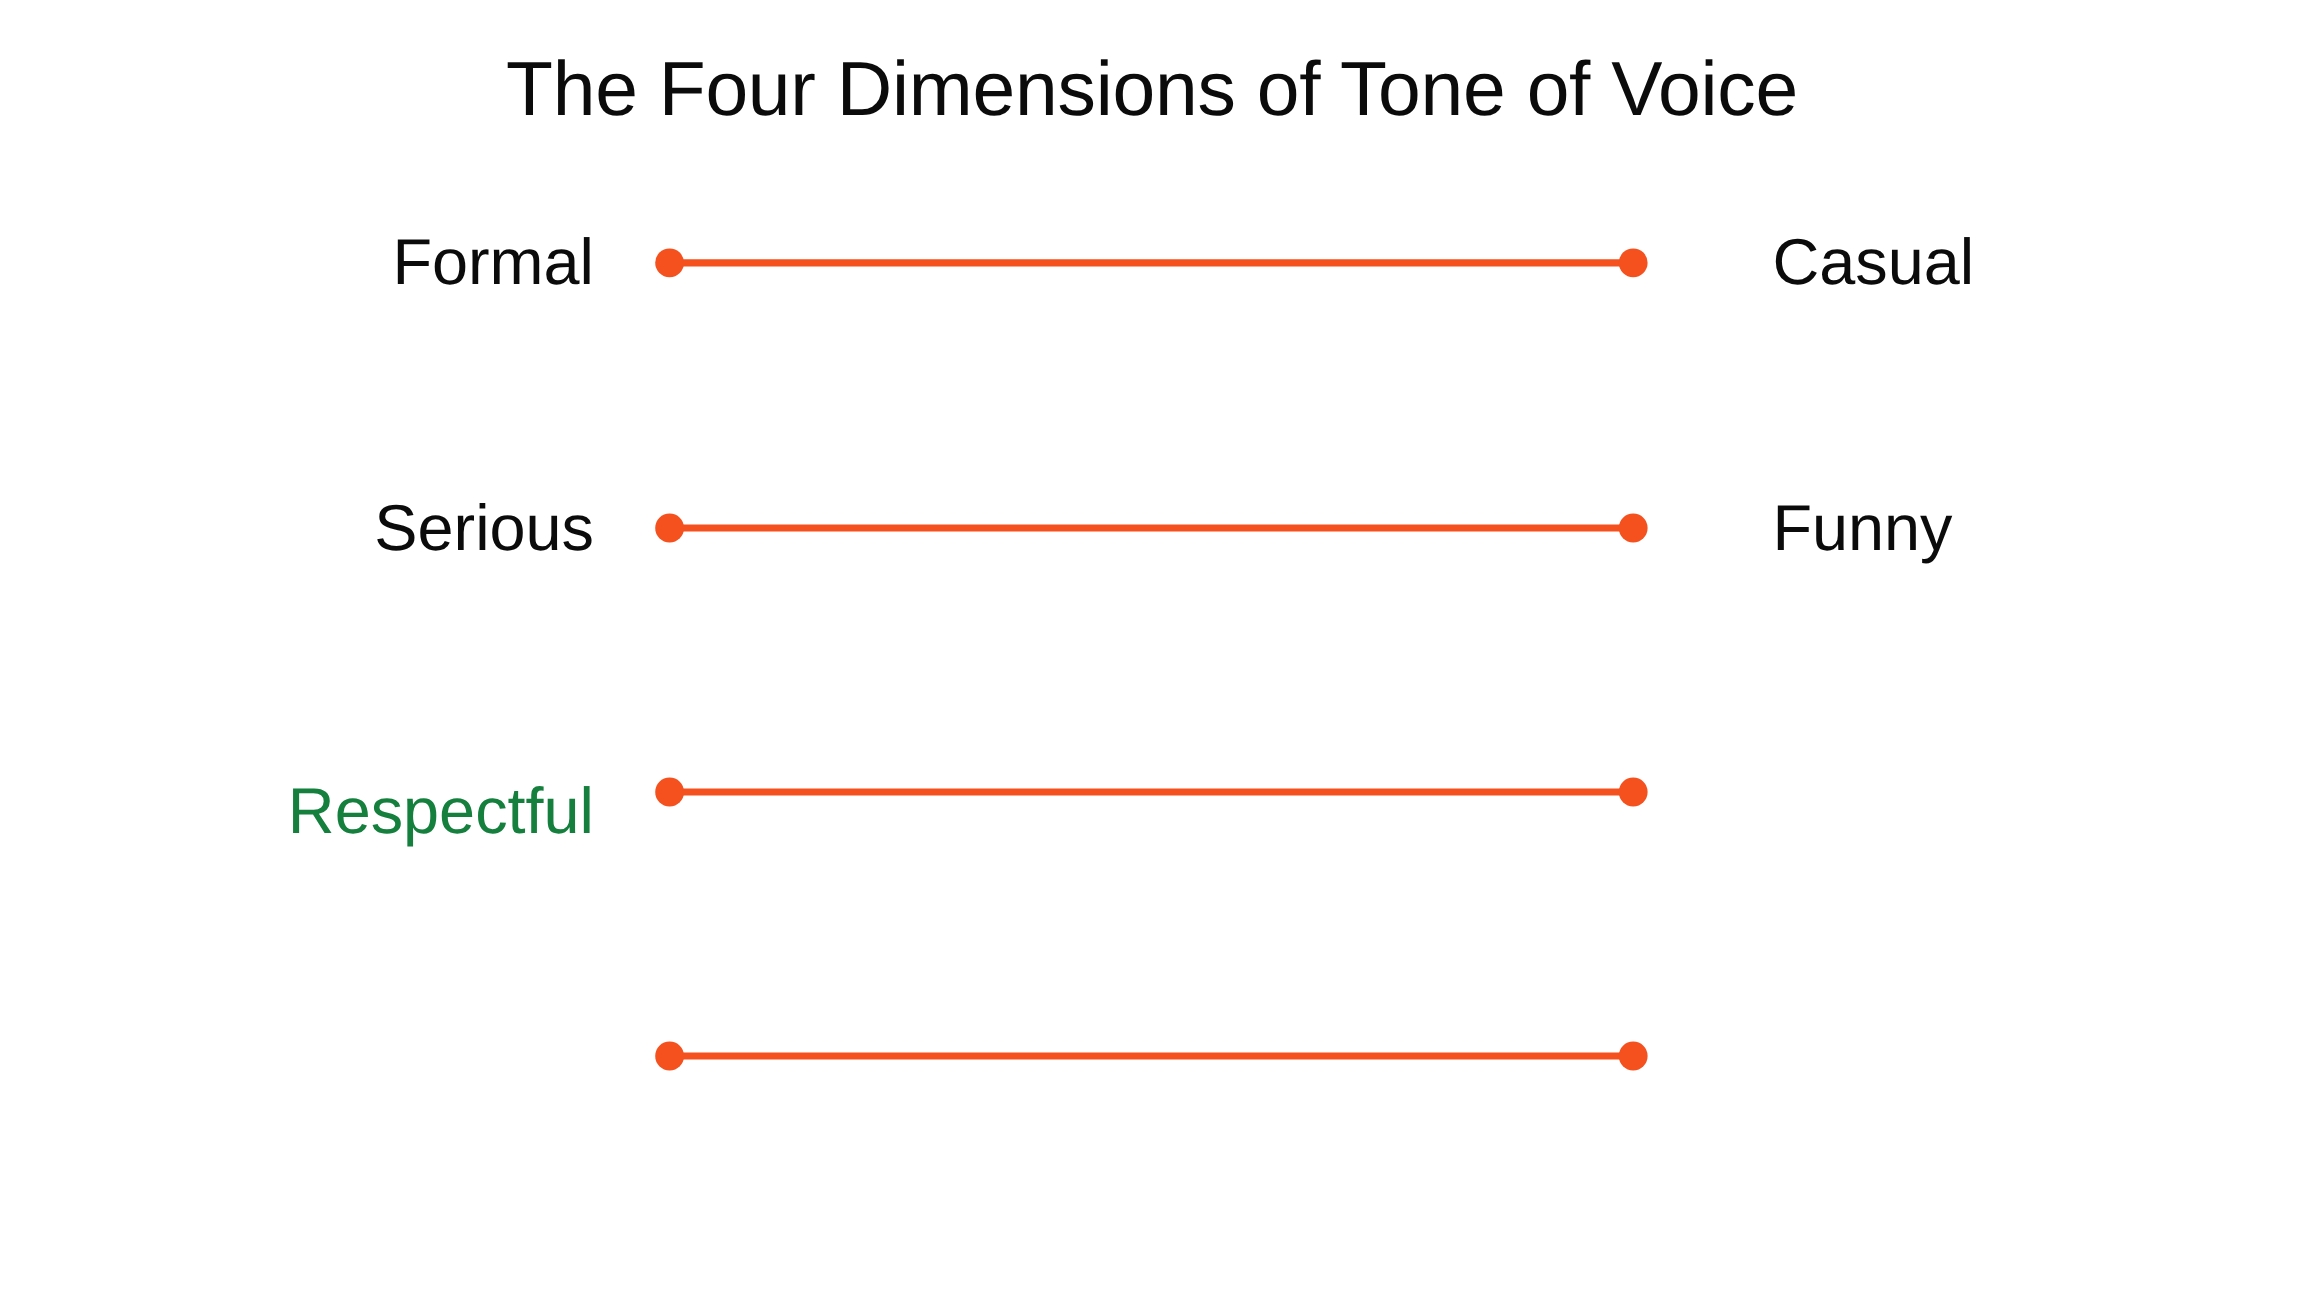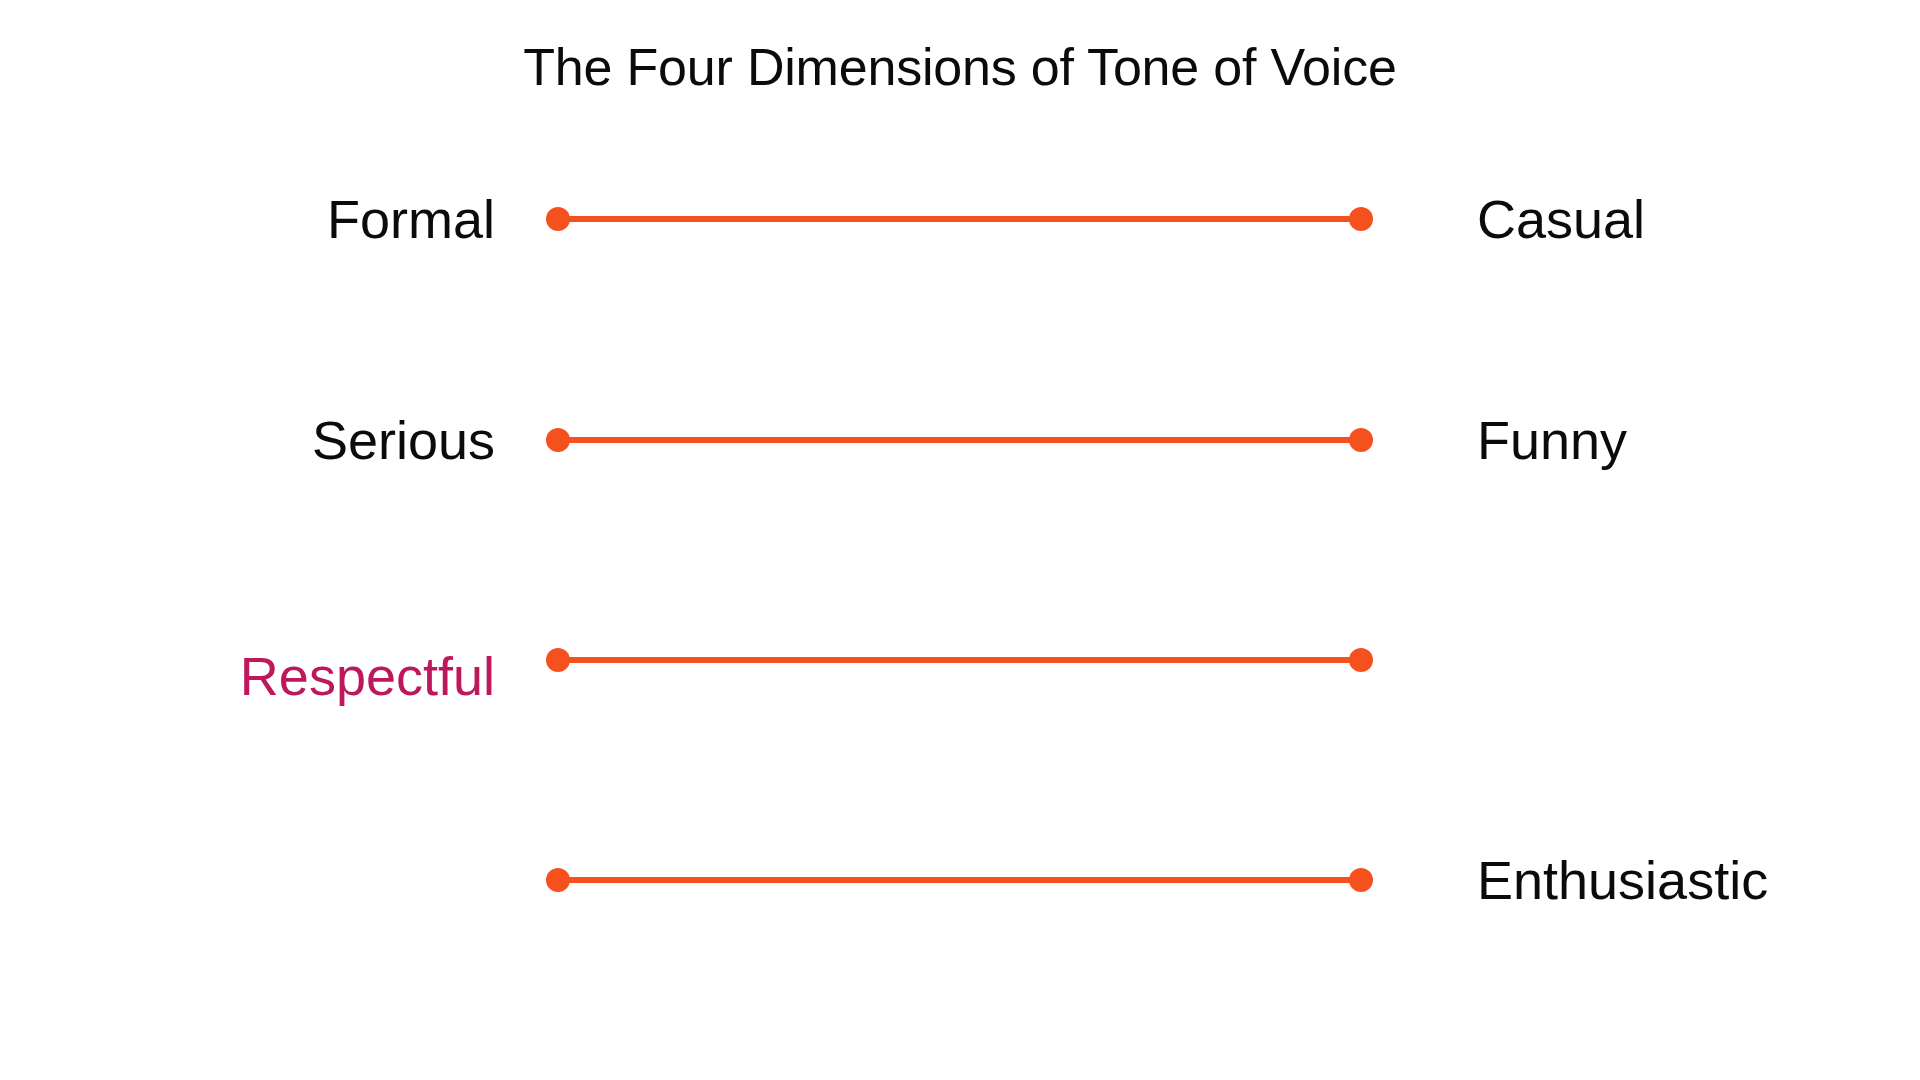--- a/index.html
+++ b/index.html
@@ -21,21 +21,21 @@
     background: #ffffff;
   }
 
   
   .chart-title {
     position: absolute;
     top: 38px;
     left: 0;
     width: 1920px;
     text-align: center;
-    font-size: 52px;
+    font-size: 64px;
     font-weight: 400;
     color: #0b0b0b;
     letter-spacing: -0.2px;
     line-height: 1.15;
     white-space: nowrap;
   }
 
   
   .rows {
     position: absolute;
@@ -130,31 +130,30 @@
       <span class="pole-label pole-left" style="color: rgb(11, 11, 11);">Serious</span>
       <div class="scale">
         <div class="scale-line" style="background: rgb(244, 81, 30);"></div>
         <div class="scale-dot start" style="background: rgb(244, 81, 30);"></div>
         <div class="scale-dot end" style="background: rgb(244, 81, 30);"></div>
       </div>
       <span class="pole-label pole-right" style="color: rgb(11, 11, 11);">Funny</span>
     </div>
 
     <div class="dim-row" style="top:620px;">
-      <span class="pole-label pole-left" style="color: #be185d; margin-top: 32px;">Respectful</span>
+      <span class="pole-label pole-left" style="color: #15803d; margin-top: 32px;">Respectful</span>
       <div class="scale">
         <div class="scale-line" style="background: rgb(244, 81, 30);"></div>
         <div class="scale-dot start" style="background: rgb(244, 81, 30);"></div>
         <div class="scale-dot end" style="background: rgb(244, 81, 30);"></div>
       </div>
     </div>
 
     <div class="dim-row" style="top:840px;">
       <div class="scale">
         <div class="scale-line" style="background: rgb(244, 81, 30);"></div>
         <div class="scale-dot start" style="background: rgb(244, 81, 30);"></div>
         <div class="scale-dot end" style="background: rgb(244, 81, 30);"></div>
       </div>
-      <span class="pole-label pole-right" style="color: rgb(11, 11, 11);">Enthusiastic</span>
     </div>
 
   </div>
 </div>
 
 </body></html>

